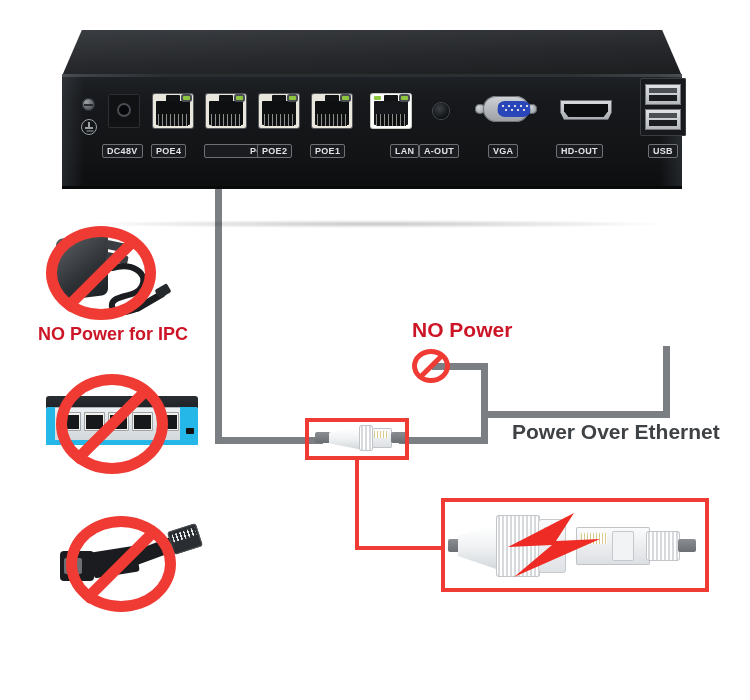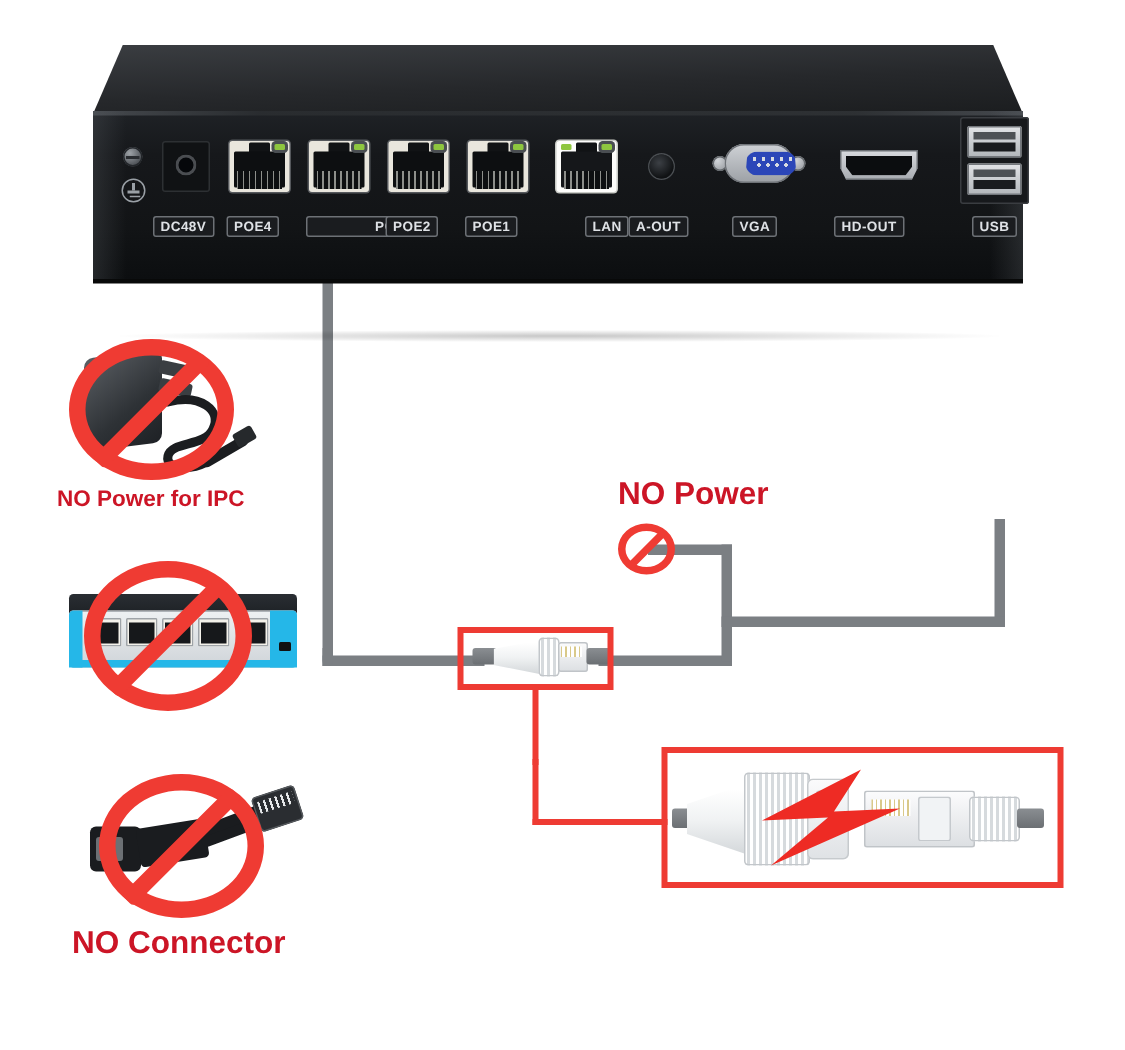--- a/index.html
+++ b/index.html
@@ -319,21 +319,21 @@
 
     <svg width="170" height="90" style="position:absolute;left:0;top:0;">
       <path d="M74 40 C 96 34, 110 46, 104 58 C 99 70, 76 66, 74 76 C 72 85, 88 86, 100 80" stroke="#1b1d20" stroke-width="6" fill="none" stroke-linecap="round"></path>
       <path d="M100 80 L 124 66" stroke="#1b1d20" stroke-width="7" fill="none" stroke-linecap="round"></path>
       <rect x="118" y="58" width="14" height="10" rx="2" fill="#26292c" transform="rotate(-30 125 63)"></rect>
     </svg>
   </div>
   <div class="noSign" style="left:46px;top:226px;width:110px;height:94px;border:11px solid #ef3b33;">
     <div class="bar" style="width:100px;height:11px;background:#ef3b33;margin-left:-50px;margin-top:-5.5px;transform:rotate(-45deg);"></div>
   </div>
-  <div class="txt-red" style="left:38px;top:324px;font-size:15px;">NO Power for IPC</div>
+  <div class="txt-red" style="left:38px;top:324px;font-size:18px;">NO Power for IPC</div>
 
   <div class="abs" style="left:36px;top:390px;width:180px;height:70px;">
     <div class="sw-top" style="left:10px;top:6px;width:152px;height:14px;"></div>
     <div class="sw-body" style="left:10px;top:17px;width:152px;height:38px;"></div>
     <div class="sw-cyan" style="left:10px;top:17px;width:9px;height:38px;border-radius:3px 0 0 3px;"></div>
     <div class="sw-cyan" style="left:144px;top:17px;width:18px;height:38px;border-radius:0 3px 3px 0;"></div>
     <div class="sw-cyan" style="left:10px;top:50px;width:152px;height:5px;"></div>
     <div class="sw-port" style="left:24px;top:22px;width:21px;height:19px;">
         <i></i>
       </div>
@@ -364,28 +364,28 @@
       <path d="M88 36 L 126 22" stroke="#1a1c1f" stroke-width="7" fill="none" stroke-linecap="round"></path>
     </svg>
     <div class="abs" style="left:120px;top:2px;width:30px;height:24px;background:#2a2d31;border-radius:3px;transform:rotate(-18deg);
                 box-shadow:inset 0 0 0 1px #55595d;"></div>
     <div class="abs" style="left:122px;top:6px;width:24px;height:8px;transform:rotate(-18deg);
                 background:repeating-linear-gradient(90deg,#e6e8ea 0 1.5px,#2a2d31 1.5px 4px);"></div>
   </div>
   <div class="noSign" style="left:66px;top:516px;width:110px;height:96px;border:11px solid #ef3b33;">
     <div class="bar" style="width:102px;height:11px;background:#ef3b33;margin-left:-51px;margin-top:-5.5px;transform:rotate(-45deg);"></div>
   </div>
-  <div class="txt-red" style="left:48px;top:617px;font-size:21px;">NO Connector</div>
 
   <div class="txt-red" style="left:412px;top:318px;font-size:21px;">NO Power</div>
   <div class="noSign" style="left:412px;top:349px;width:38px;height:34px;border:5px solid #ef3b33;">
     <div class="bar" style="width:32px;height:5px;background:#ef3b33;margin-left:-16px;margin-top:-2.5px;transform:rotate(-45deg);"></div>
   </div>
 
 
+  <div class="txt-dark" style="left:512px;top:420px;font-size:21px;">Power Over Ethernet</div>
 
   <div class="abs" style="left:315px;top:420px;width:92px;height:36px;">
     <div class="cable-end" style="left:0px;top:12px;width:16px;height:11px;"></div>
     <div class="wp-cone" style="left:14px;top:6px;width:34px;height:24px;
                 clip-path:polygon(0% 28%,100% 0%,100% 100%,0% 72%);border-radius:2px;"></div>
     <div class="wp-grip" style="left:44px;top:5px;width:14px;height:26px;"></div>
     <div class="wp-plug" style="left:57px;top:8px;width:20px;height:20px;"></div>
     <div class="wp-pins" style="left:59px;top:11px;width:14px;height:7px;"></div>
     <div class="cable-end" style="left:76px;top:12px;width:16px;height:11px;"></div>
   </div>

